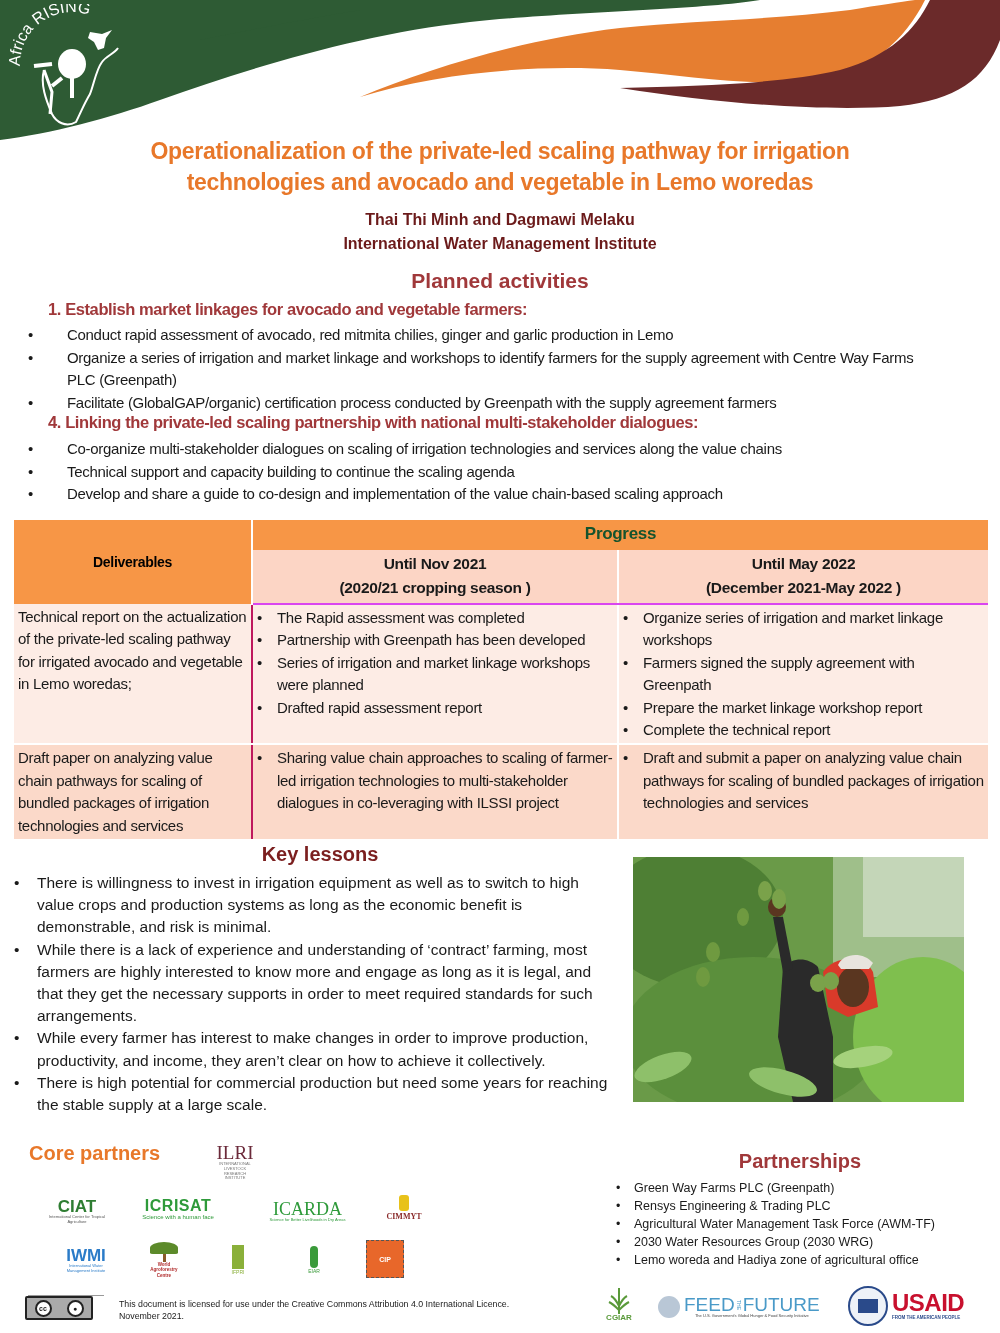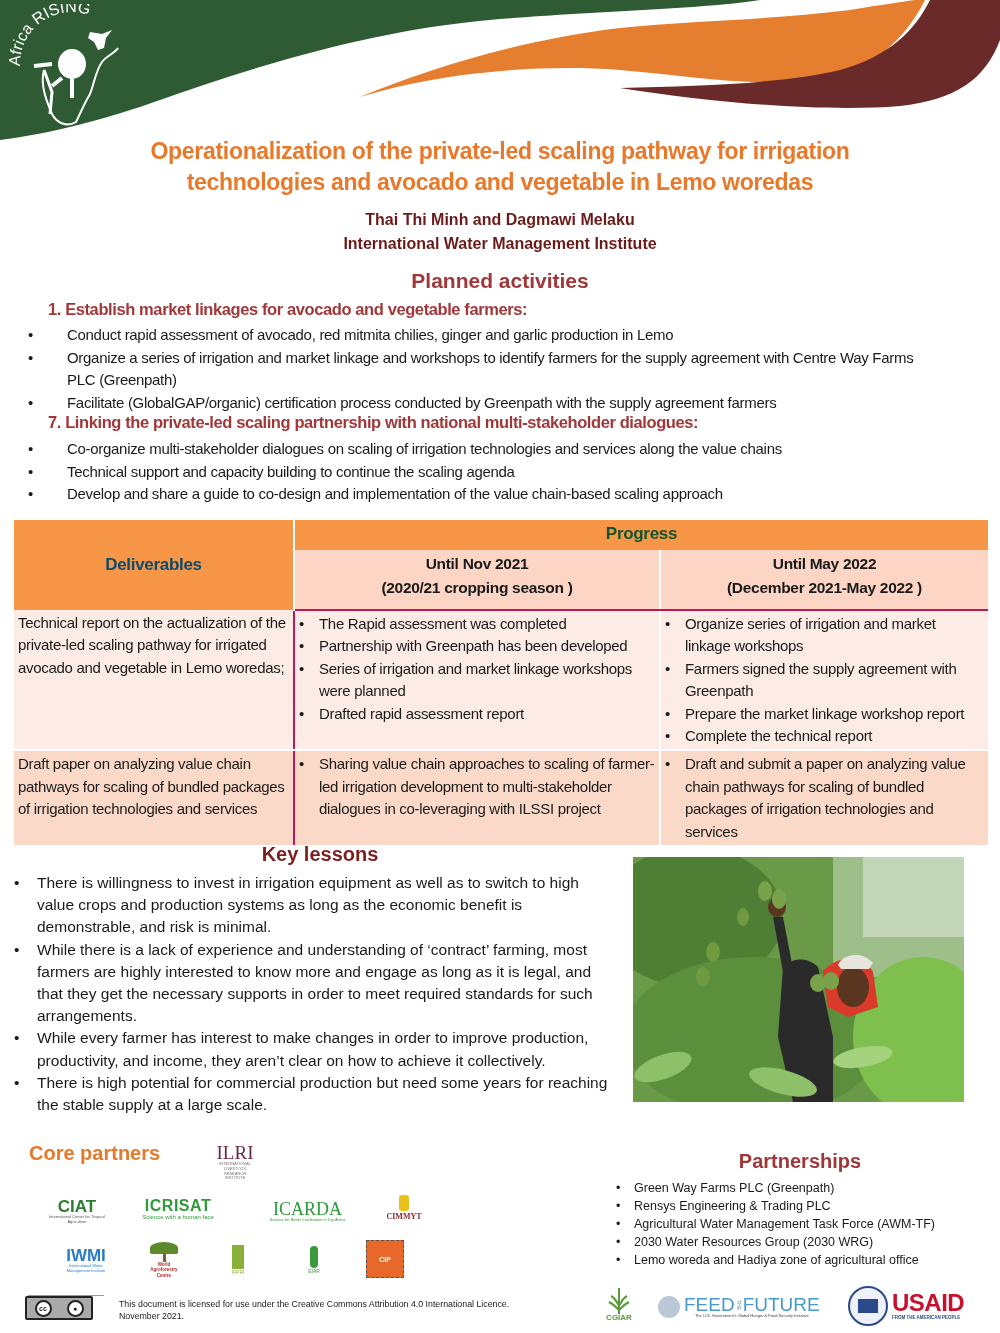--- a/index.html
+++ b/index.html
@@ -16,23 +16,23 @@
 
   #planned-heading { position: absolute; left: 300px; top: 269px; width: 400px; text-align: center;
                      color: #a0383a; font-weight: bold; font-size: 21px; }
   .sub-heading { position: absolute; left: 48px; color: #a0383a; font-weight: bold; font-size: 16.5px; letter-spacing: -0.4px; }
   .bullet-list { position: absolute; left: 28px; width: 950px; list-style: none; font-size: 15px; line-height: 22.5px; letter-spacing: -0.3px; }
   .bullet-list li { position: relative; padding-left: 39px; }
   .bullet-list li::before { content: "\2022"; position: absolute; left: 0; top: 0; }
 
   #table { position: absolute; left: 14px; top: 520px; width: 974px; border-collapse: collapse; font-size: 15px; letter-spacing: -0.3px; }
   #table td, #table th { vertical-align: top; }
-  .th-deliv { background: #f79646; color: #0c4a6e; font-weight: bold; font-size: 17px; text-align: center; vertical-align: middle !important; width: 280px; border-right: 2px solid #ffffff; }
+  .th-deliv { background: #f79646; color: #000000; font-weight: bold; font-size: 14px; text-align: center; vertical-align: middle !important; width: 238px; border-right: 2px solid #ffffff; }
   .th-progress { background: #f79646; color: #14532d; font-weight: bold; font-size: 17px; text-align: center; height: 30px; padding-top: 4px; }
-  .th-period { background: #fcd5c5; color: #1a1a1a; font-weight: bold; font-size: 15.5px; text-align: center; line-height: 24px; padding: 2px 0 9px; border-bottom: 2px solid #be185d; }
+  .th-period { background: #fcd5c5; color: #1a1a1a; font-weight: bold; font-size: 15.5px; text-align: center; line-height: 24px; padding: 2px 0 3px; border-bottom: 2px solid #d946ef; }
   .th-period.left { border-right: 2px solid #ffffff; width: 366px; }
   .row1 td { background: #fdece5; }
   .row2 td { background: #fbd9c9; margin-left: 6px; }
   .cell { padding: 2px 4px 2px 4px; line-height: 22.4px; }
   .cell.c0 { border-right: 2px solid #be185d; }
   .cell.c1 { border-right: 2px solid #ffffff; }
   .row1 td { border-bottom: 2px solid #ffffff; }
   .cell ul { list-style: none; }
   .cell li { position: relative; padding-left: 20px; }
   .cell li::before { content: "\2022"; position: absolute; left: 0; }
@@ -105,21 +105,21 @@
 
 <div id="planned-heading">Planned activities</div>
 
 <div class="sub-heading" style="top:300px;">1. Establish market linkages for avocado and vegetable farmers:</div>
 <ul class="bullet-list" style="top:324px;">
   <li>Conduct rapid assessment of avocado, red mitmita chilies, ginger and garlic production in Lemo</li>
   <li style="padding-right:60px;">Organize a series of irrigation and market linkage and workshops to identify farmers for the supply agreement with Centre Way Farms PLC (Greenpath)</li>
   <li>Facilitate (GlobalGAP/organic) certification process conducted by Greenpath with the supply agreement farmers</li>
 </ul>
 
-<div class="sub-heading" style="top:413px;">7. Linking the private-led scaling partnership with national multi-stakeholder dialogues:</div>
+<div class="sub-heading" style="top:413px;">4. Linking the private-led scaling partnership with national multi-stakeholder dialogues:</div>
 <ul class="bullet-list" style="top:438px;">
   <li>Co-organize multi-stakeholder dialogues on scaling of irrigation technologies and services along the value chains</li>
   <li>Technical support and capacity building to continue the scaling agenda</li>
   <li>Develop and share a guide to co-design and implementation of the value chain-based scaling approach</li>
 </ul>
 
 <table id="table">
   <tbody>
       <tr>
     <th class="th-deliv" rowspan="2">Deliverables</th>
@@ -151,21 +151,21 @@
         <li>Farmers signed the supply agreement  with Greenpath</li>
         <li>Prepare the market linkage workshop report</li>
         <li>Complete the technical report</li>
       </ul>
     </td>
   </tr>
   <tr class="row2">
     <td class="cell c0">Draft paper on analyzing value chain pathways for scaling of bundled packages of irrigation technologies and services</td>
     <td class="cell c1">
       <ul>
-        <li>Sharing value chain approaches to scaling of farmer-led irrigation development to multi-stakeholder dialogues in co-leveraging with ILSSI project</li>
+        <li>Sharing value chain approaches to scaling of farmer-led irrigation technologies to multi-stakeholder dialogues in co-leveraging with ILSSI project</li>
       </ul>
     </td>
     <td class="cell">
       <ul>
         <li>Draft and submit a paper on analyzing value chain pathways for scaling of bundled packages of irrigation technologies and services</li>
       </ul>
     </td>
   </tr>
 </tbody>
   </table>

